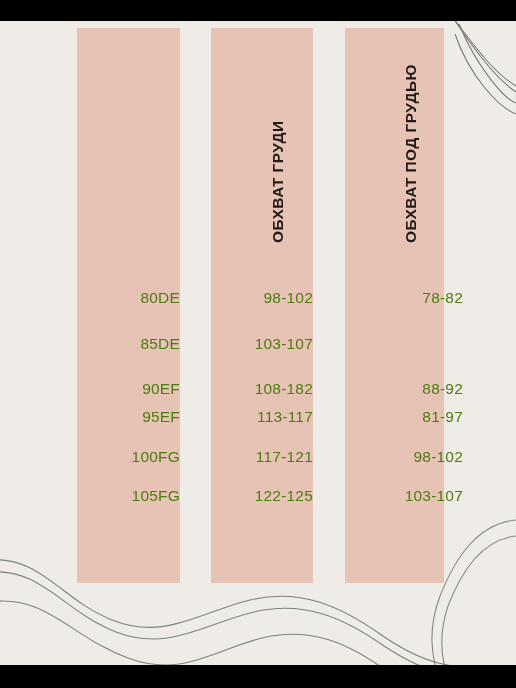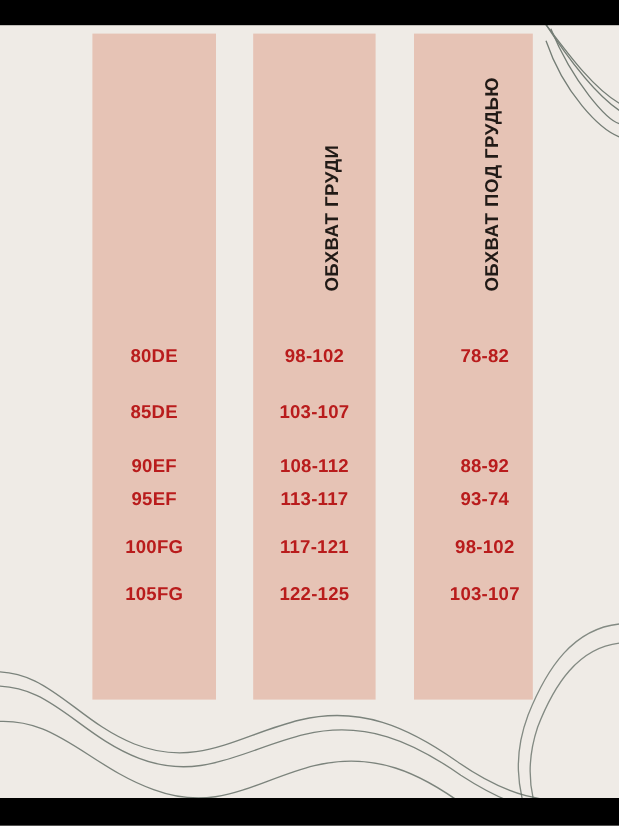--- a/index.html
+++ b/index.html
@@ -72,24 +72,24 @@
   }
   .row {
     position: absolute;
     left: 0;
     width: 516px;
     height: 22px;
     line-height: 22px;
   }
   .cell {
     position: absolute;
-    text-align: center;
-    color: #b91c1c;
+    text-align: right;
+    color: #4d7c0f;
     font-size: 15.5px;
-    font-weight: 700;
+    font-weight: 400;
     letter-spacing: 0.2px;
   }
   .cell.c1 { left: 77px;  width: 103px; }
   .cell.c2 { left: 211px; width: 102px; }
   .cell.c3 { left: 345px; width: 118px; }
 </style>
 </head>
 <body>
 
 <div id="page">
@@ -127,27 +127,27 @@
       <div class="cell c1">80DE</div>
       <div class="cell c2">98-102</div>
       <div class="cell c3">78-82</div>
     </div>
     <div class="row" style="top:333px">
       <div class="cell c1">85DE</div>
       <div class="cell c2">103-107</div>
     </div>
     <div class="row" style="top:378px">
       <div class="cell c1">90EF</div>
-      <div class="cell c2">108-112</div>
+      <div class="cell c2">108-182</div>
       <div class="cell c3">88-92</div>
     </div>
     <div class="row" style="top:406px">
       <div class="cell c1">95EF</div>
       <div class="cell c2">113-117</div>
-      <div class="cell c3">93-74</div>
+      <div class="cell c3">81-97</div>
     </div>
     <div class="row" style="top:446px">
       <div class="cell c1">100FG</div>
       <div class="cell c2">117-121</div>
       <div class="cell c3">98-102</div>
     </div>
     <div class="row" style="top:485px">
       <div class="cell c1">105FG</div>
       <div class="cell c2">122-125</div>
       <div class="cell c3">103-107</div>

